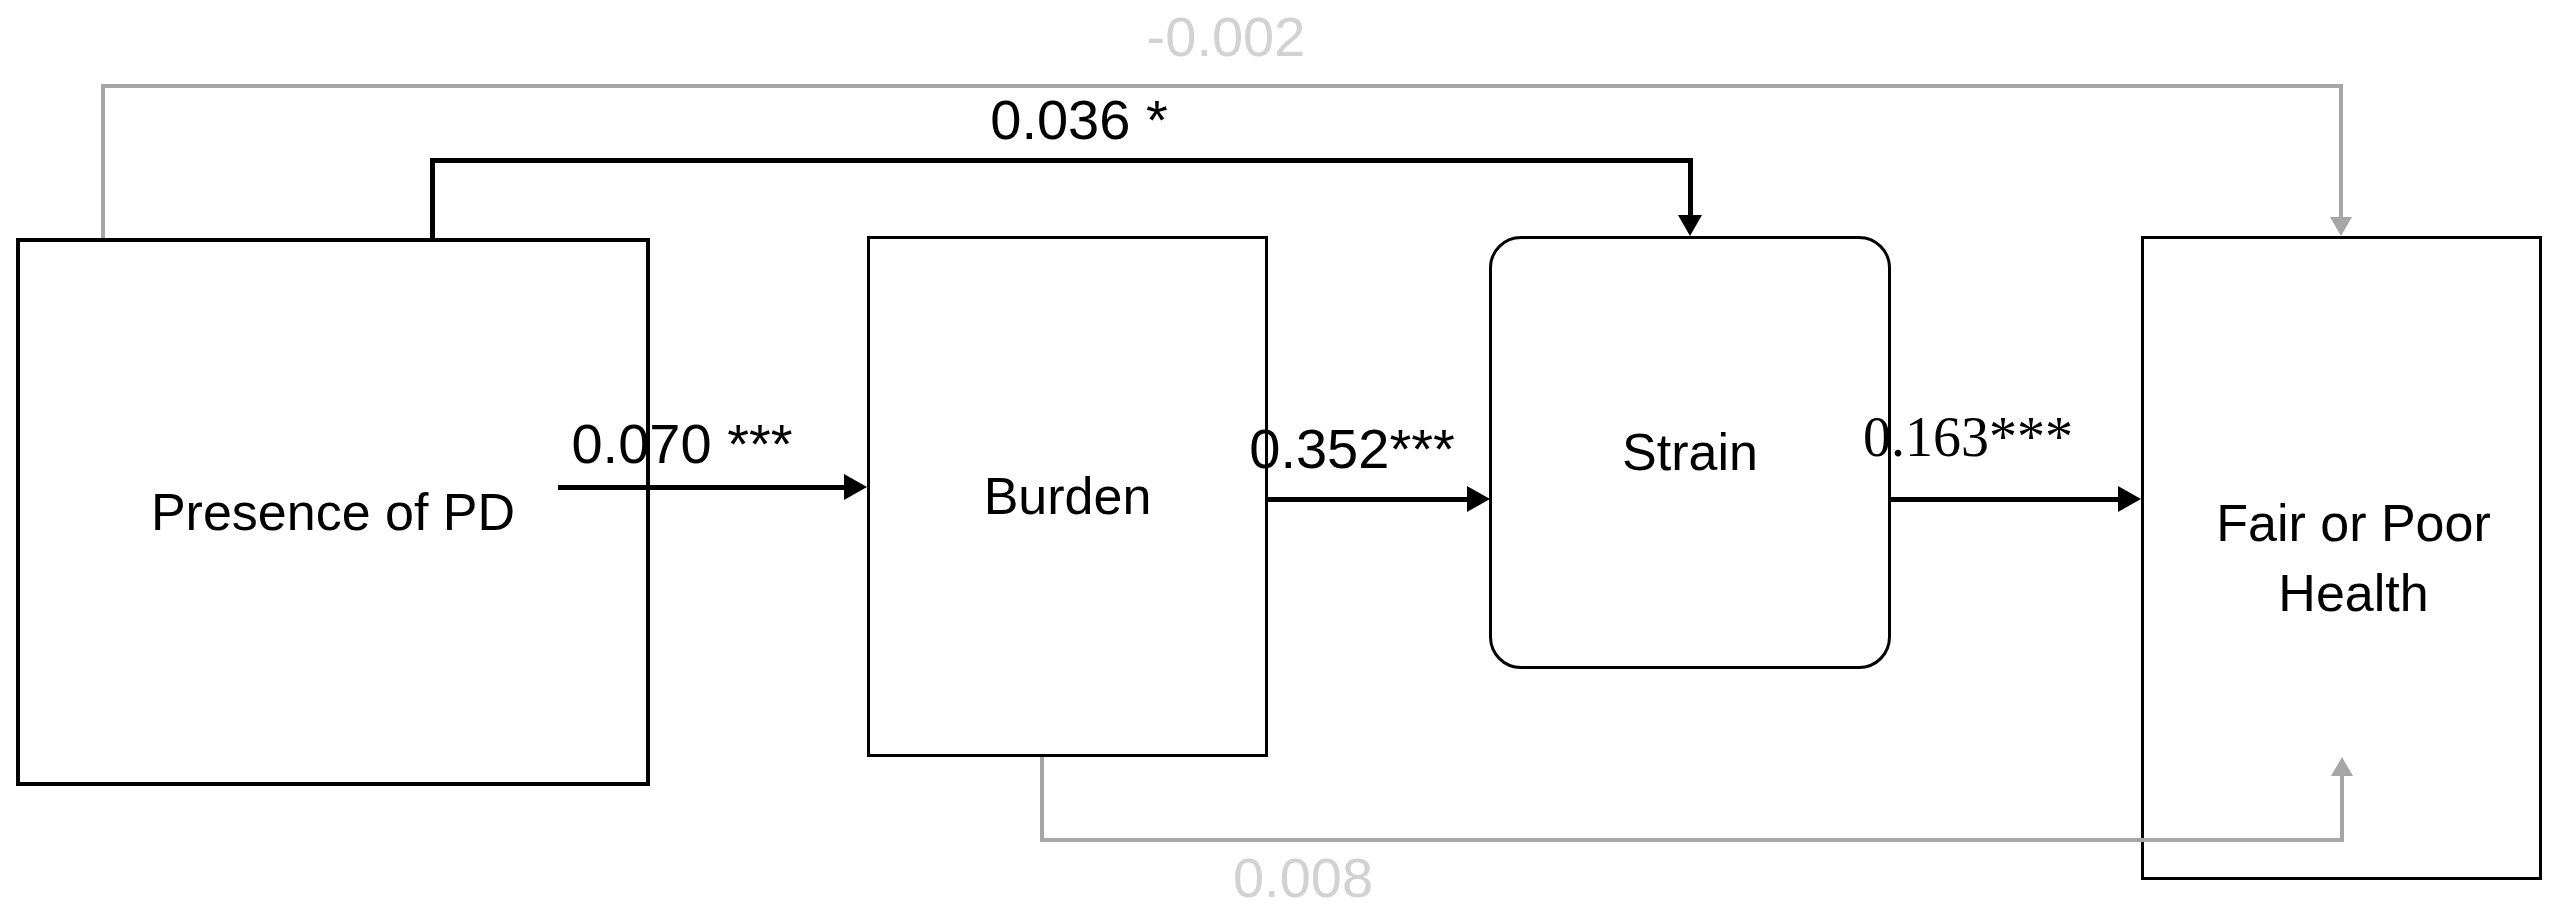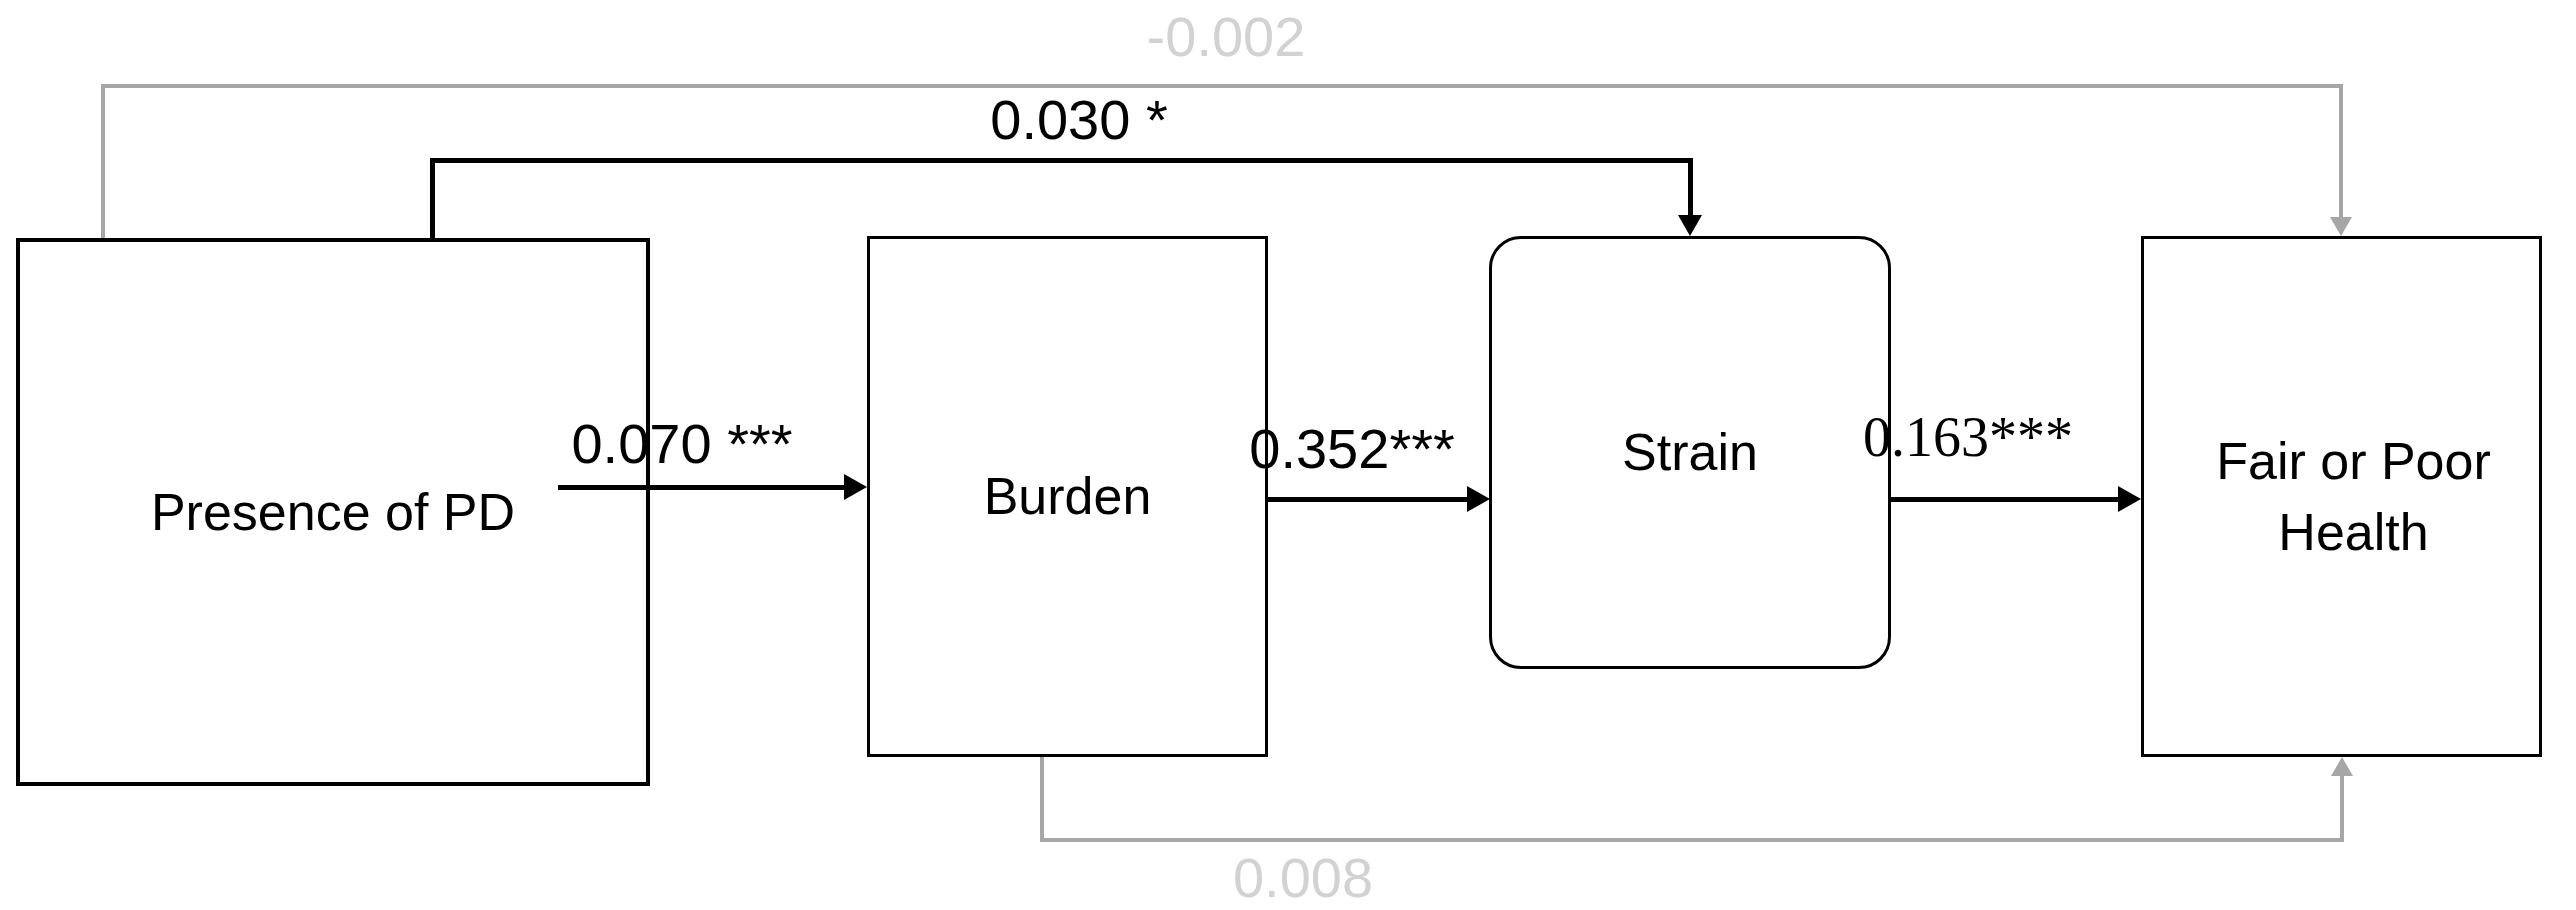--- a/index.html
+++ b/index.html
@@ -28,21 +28,21 @@
     text-align:center;
     box-sizing:border-box;
     font-size:52px;
     line-height:1.35;
     color:#000000;
   }
   .node .node-label{ padding:0 45px; }
   #box-pd     { left:16px;   top:238px; width:634px; height:548px; border-width:4.5px; }
   #box-burden { left:867px; top:236px; width:401px; height:521px; }
   #box-strain { left:1489px; top:236px; width:402px; height:433px;border-radius:32px; }
-  #box-health { left:2141px; top:236px; width:401px; height:521px;padding-left:24px; }
+  #box-health { left:2141px; top:236px; width:401px; height:644px;padding-left:24px; }
 
   
   .seg{ position:absolute; background:#000000; }
   .seg.gray{ background:#a6a6a6; }
 
   
   #a1-line { left:558px;  top:485px; width:288px; height:4.5px; }
   #a2-line { left:1268px; top:497px; width:200px; height:4.5px; }
   #a3-line { left:1891px; top:497px; width:228px; height:4.5px; }
 
@@ -136,21 +136,21 @@
   <div class="coef" id="lab-a2">0.352***</div>
 
   <div class="seg" id="a3-line"></div>
   <div class="head right" id="a3-head"></div>
   <div class="coef" id="lab-a3">0.163***</div>
 
   <div class="seg" id="a4-rise1"></div>
   <div class="seg" id="a4-horiz"></div>
   <div class="seg" id="a4-rise2"></div>
   <div class="head down-black" id="a4-head"></div>
-  <div class="coef" id="lab-a4">0.030 *</div>
+  <div class="coef" id="lab-a4">0.036 *</div>
 
   <div class="seg gray" id="g1-rise1"></div>
   <div class="seg gray" id="g1-horiz"></div>
   <div class="seg gray" id="g1-rise2"></div>
   <div class="head down-gray" id="g1-head"></div>
   <div class="coef gray" id="lab-g1">-0.002</div>
 
   <div class="seg gray" id="g2-rise1"></div>
   <div class="seg gray" id="g2-horiz"></div>
   <div class="seg gray" id="g2-rise2"></div>

